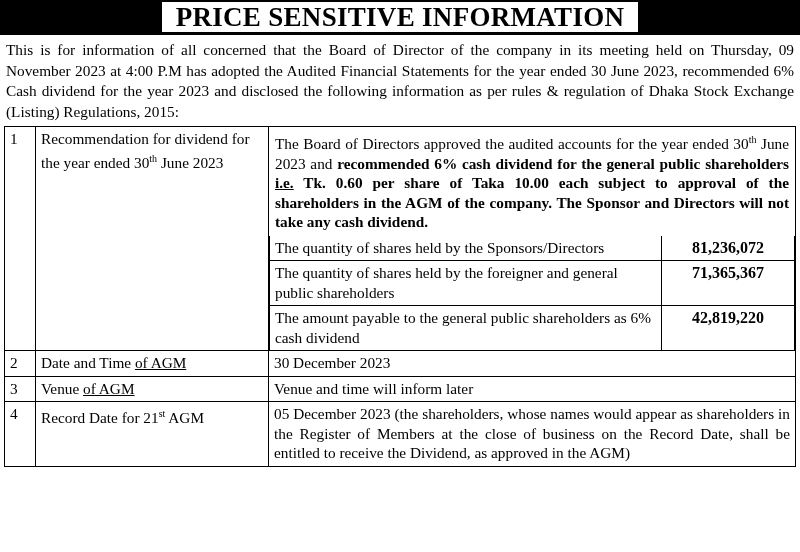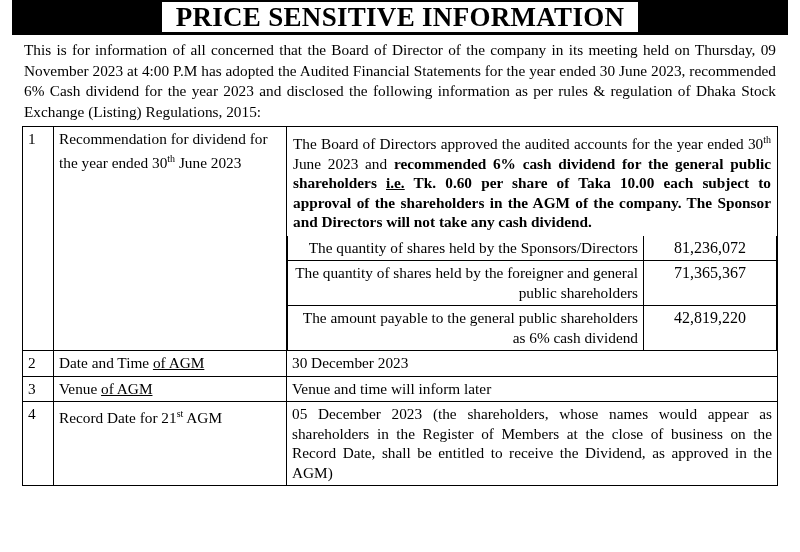--- a/index.html
+++ b/index.html
@@ -12,21 +12,21 @@
     background: #ffffff;
     font-family: "Liberation Serif", serif;
     color: #000000;
     overflow: hidden;
   }
   .page {
     width: 800px;
     height: 552px;
     position: relative;
     box-sizing: border-box;
-    padding: 0 22px;
+    padding: 0 4px;
   }
   .title-text {
     font-family: "Liberation Serif", serif;
     font-weight: bold;
     font-size: 27px;
     letter-spacing: 0.3px;
     line-height: 30px;
     padding: 0 14px;
     background: #ffffff;
     white-space: nowrap;
@@ -66,38 +66,37 @@
   .just { text-align: justify; }
   .b { font-weight: bold; }
   .inner-table {
     width: 100%;
     border-collapse: collapse;
     table-layout: fixed;
   }
   .inner-table td {
     border: 0;
     padding: 0;
-    text-align: right;
   }
   .sub td {
     border: 1px solid #000000;
     border-left: 0;
     border-right: 0;
     padding: 3px 6px 4px 6px;
     vertical-align: middle;
     font-size: 15.3px;
     line-height: 19.5px;
   }
   .sub tr:first-child td { border-top: 0; }
   .sub tr:last-child td { border-bottom: 0; }
   .sub td.num {
     border-left: 1px solid #000000;
     width: 122px;
     text-align: center;
-    font-weight: normal;
+    font-weight: bold;
     font-size: 16px;
   }
   .stats td {
     border: 0;
     padding: 1px 6px 1px 6px;
     font-weight: bold;
     font-size: 15.3px;
     line-height: 20px;
   }
   .toprow-desc {

